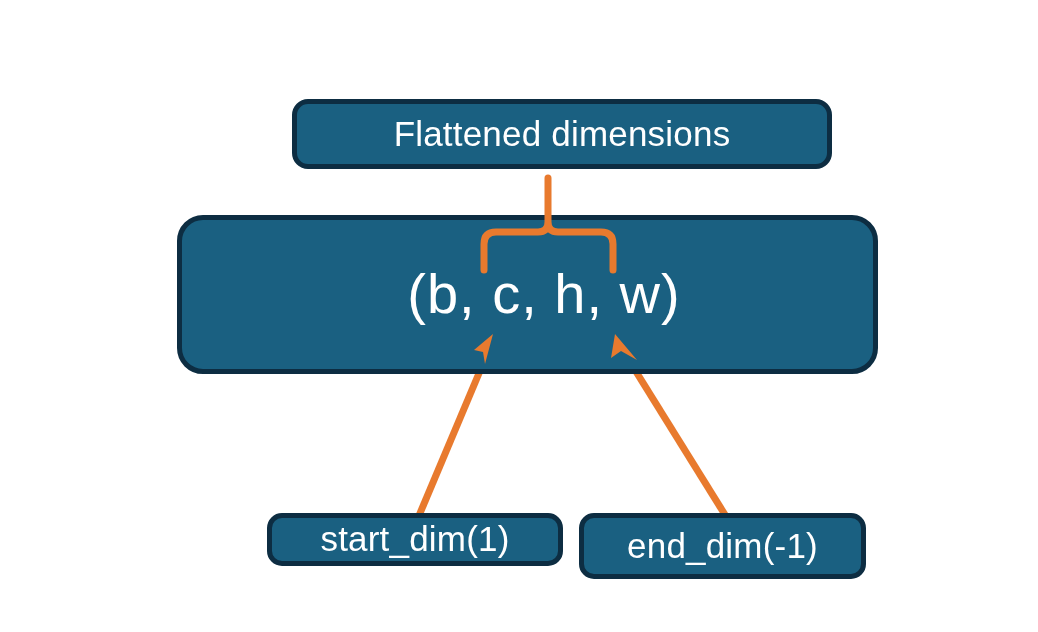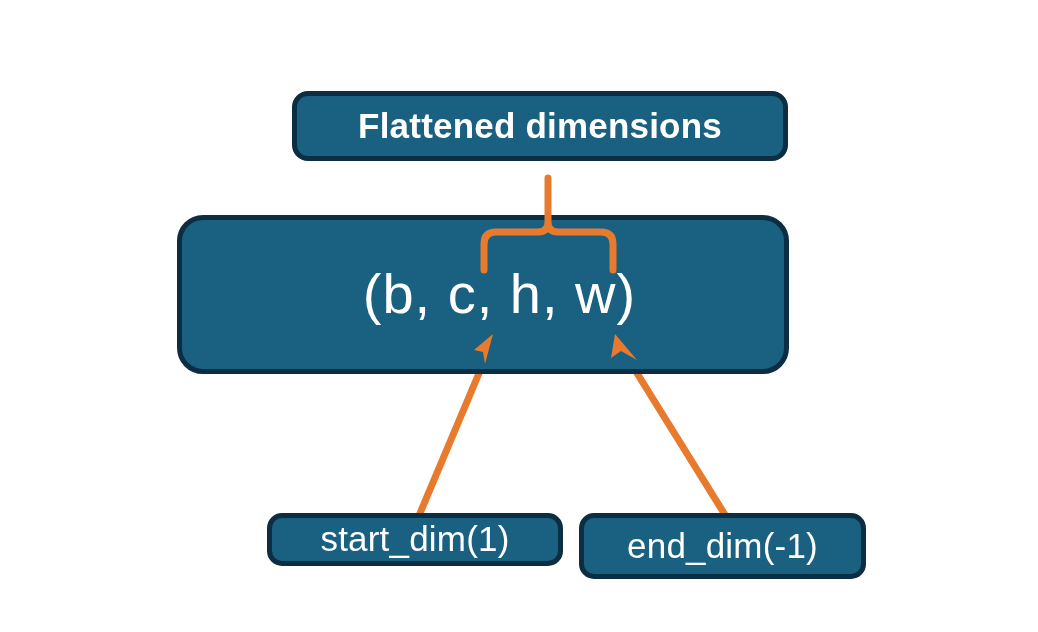--- a/index.html
+++ b/index.html
@@ -33,35 +33,34 @@
   }
   .node span {
     display: block;
     line-height: 1.05;
     white-space: nowrap;
   }
 
   
   #box-flattened {
     left: 292px;
-    top: 91px;
-    width: 496px;
+    top: 99px;
+    width: 540px;
     height: 70px;
     border-radius: 16px;
-    font-weight: bold;
   }
   #box-flattened span {
     font-size: 35px;
   }
 
   
   #box-tuple {
     left: 177px;
     top: 215px;
-    width: 612px;
+    width: 701px;
     height: 159px;
     border-radius: 26px;
     padding-left: 33px;
   }
   #box-tuple span {
     font-size: 56px;
     letter-spacing: 1px;
   }
 
   

